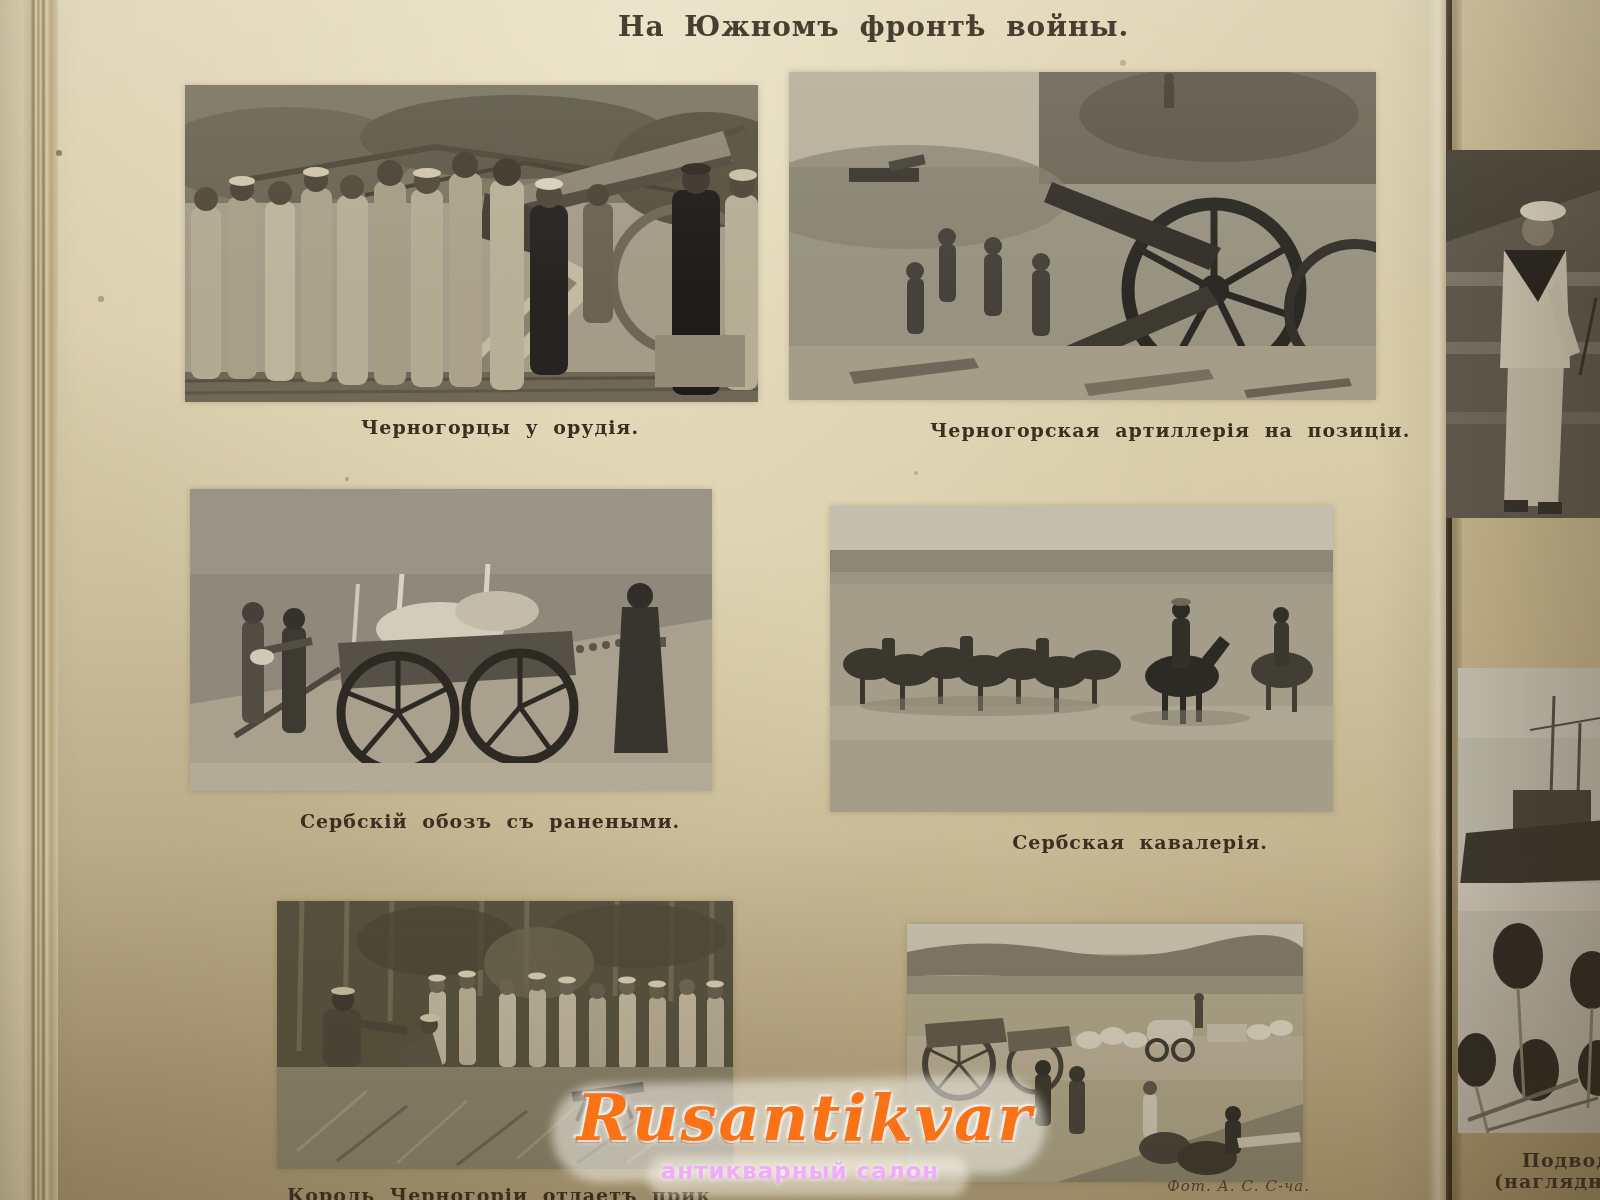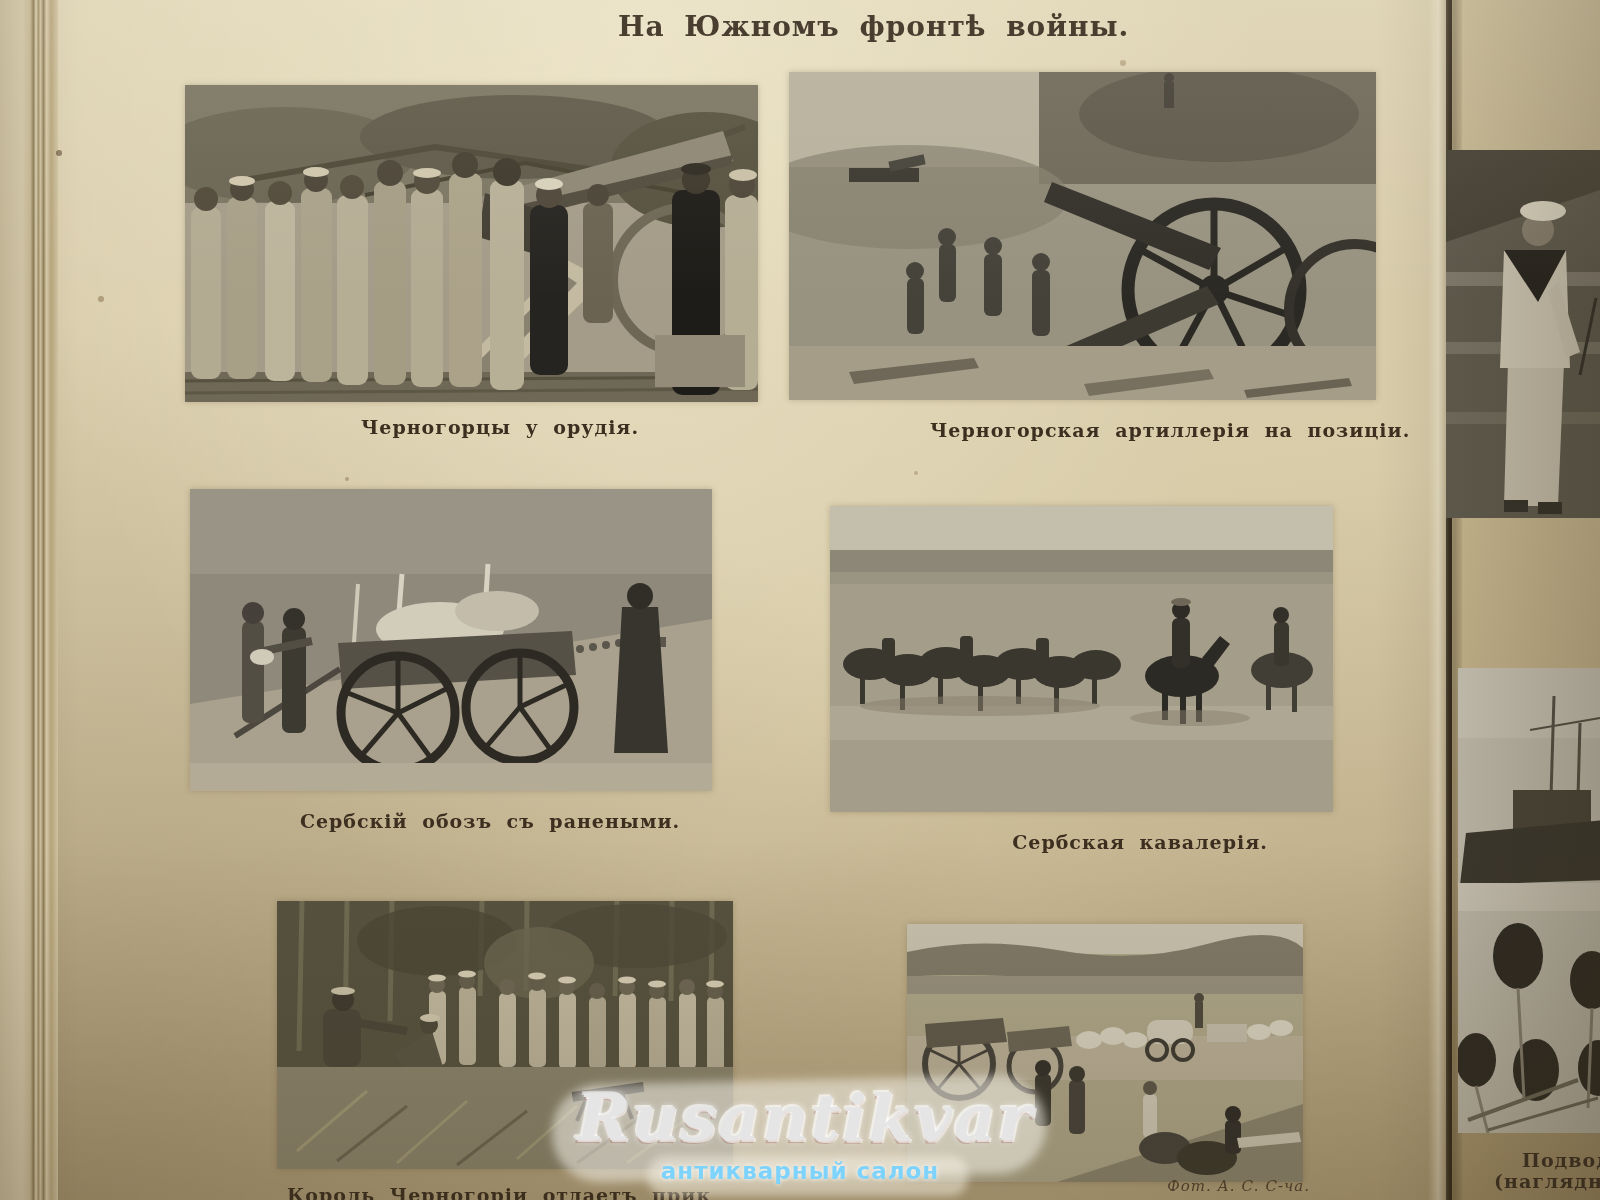--- a/index.html
+++ b/index.html
@@ -56,26 +56,26 @@
       linear-gradient(to right,rgba(60,45,20,0.10) 0%,rgba(60,45,20,0) 5%,
         rgba(60,45,20,0) 86%,rgba(45,34,16,0.25) 100%);}
 
   
   .wm-blob{position:absolute;left:552px;top:1080px;width:494px;height:98px;
     background:rgba(250,248,240,0.52);border-radius:48px;filter:blur(5px);transform:rotate(-1.2deg);}
   .wm-blob2{position:absolute;left:648px;top:1156px;width:320px;height:40px;
     background:rgba(250,246,235,0.48);border-radius:18px;filter:blur(4px);}
   .wm-brand{position:absolute;left:560px;top:1080px;width:490px;text-align:center;
     font-family:"DejaVu Serif","Liberation Serif",serif;font-style:italic;font-weight:bold;
-    font-size:64px;color:#e5e5e5;letter-spacing:2px;white-space:nowrap;
+    font-size:64px;color:#f97316;letter-spacing:2px;white-space:nowrap;
     text-shadow:0 0 7px rgba(255,255,255,0.95),2px 2px 0 rgba(255,255,255,0.55),
       -2px -2px 0 rgba(255,255,255,0.55),0 3px 1px rgba(120,40,30,0.35);}
   .wm-sub{position:absolute;left:645px;top:1158px;width:310px;text-align:center;
     font-family:"DejaVu Sans","Liberation Sans",sans-serif;font-weight:bold;
-    font-size:23px;color:#7dd3fc;letter-spacing:1px;white-space:nowrap;
+    font-size:23px;color:#f0abfc;letter-spacing:1px;white-space:nowrap;
     text-shadow:0 0 5px rgba(255,255,255,0.85);}
 </style>
 </head>
 <body>
 
 <div class="scene">
 
   <div class="left-edge"></div>
   <div class="main-page"></div>
   <div class="adjacent-page"></div>

